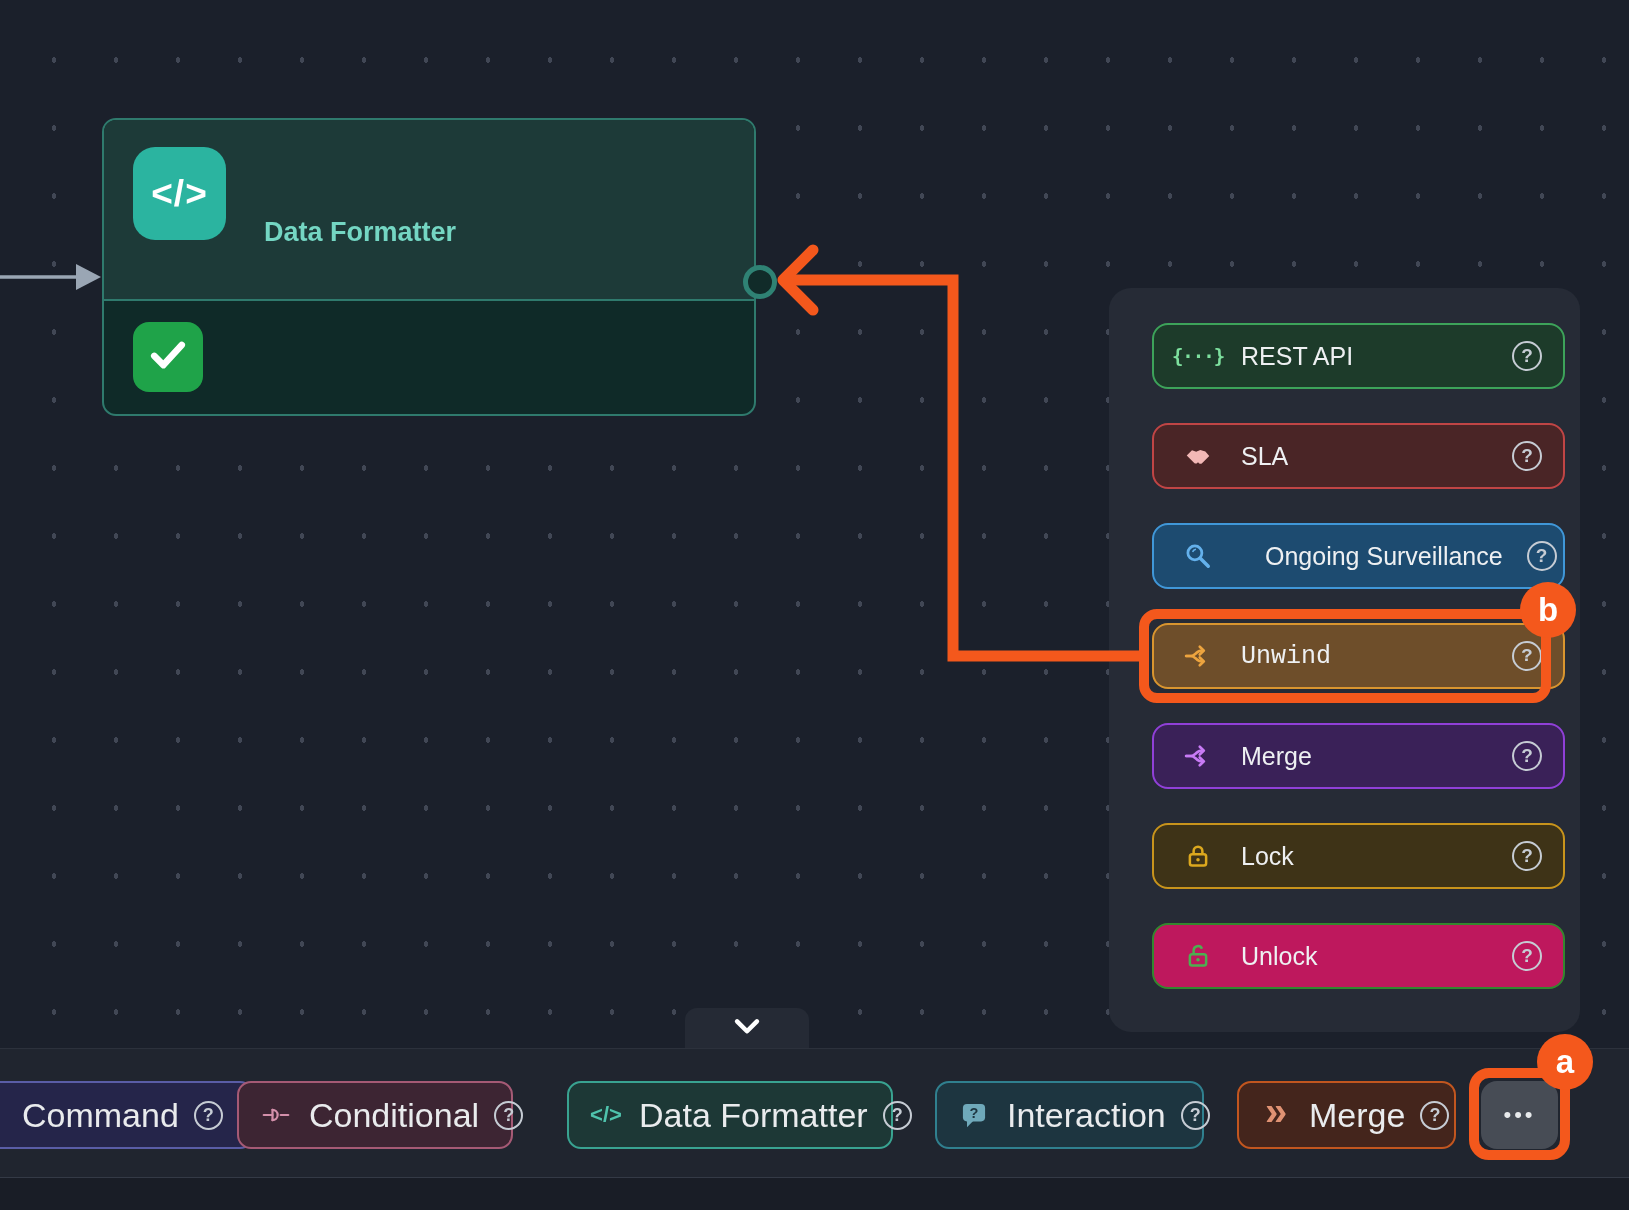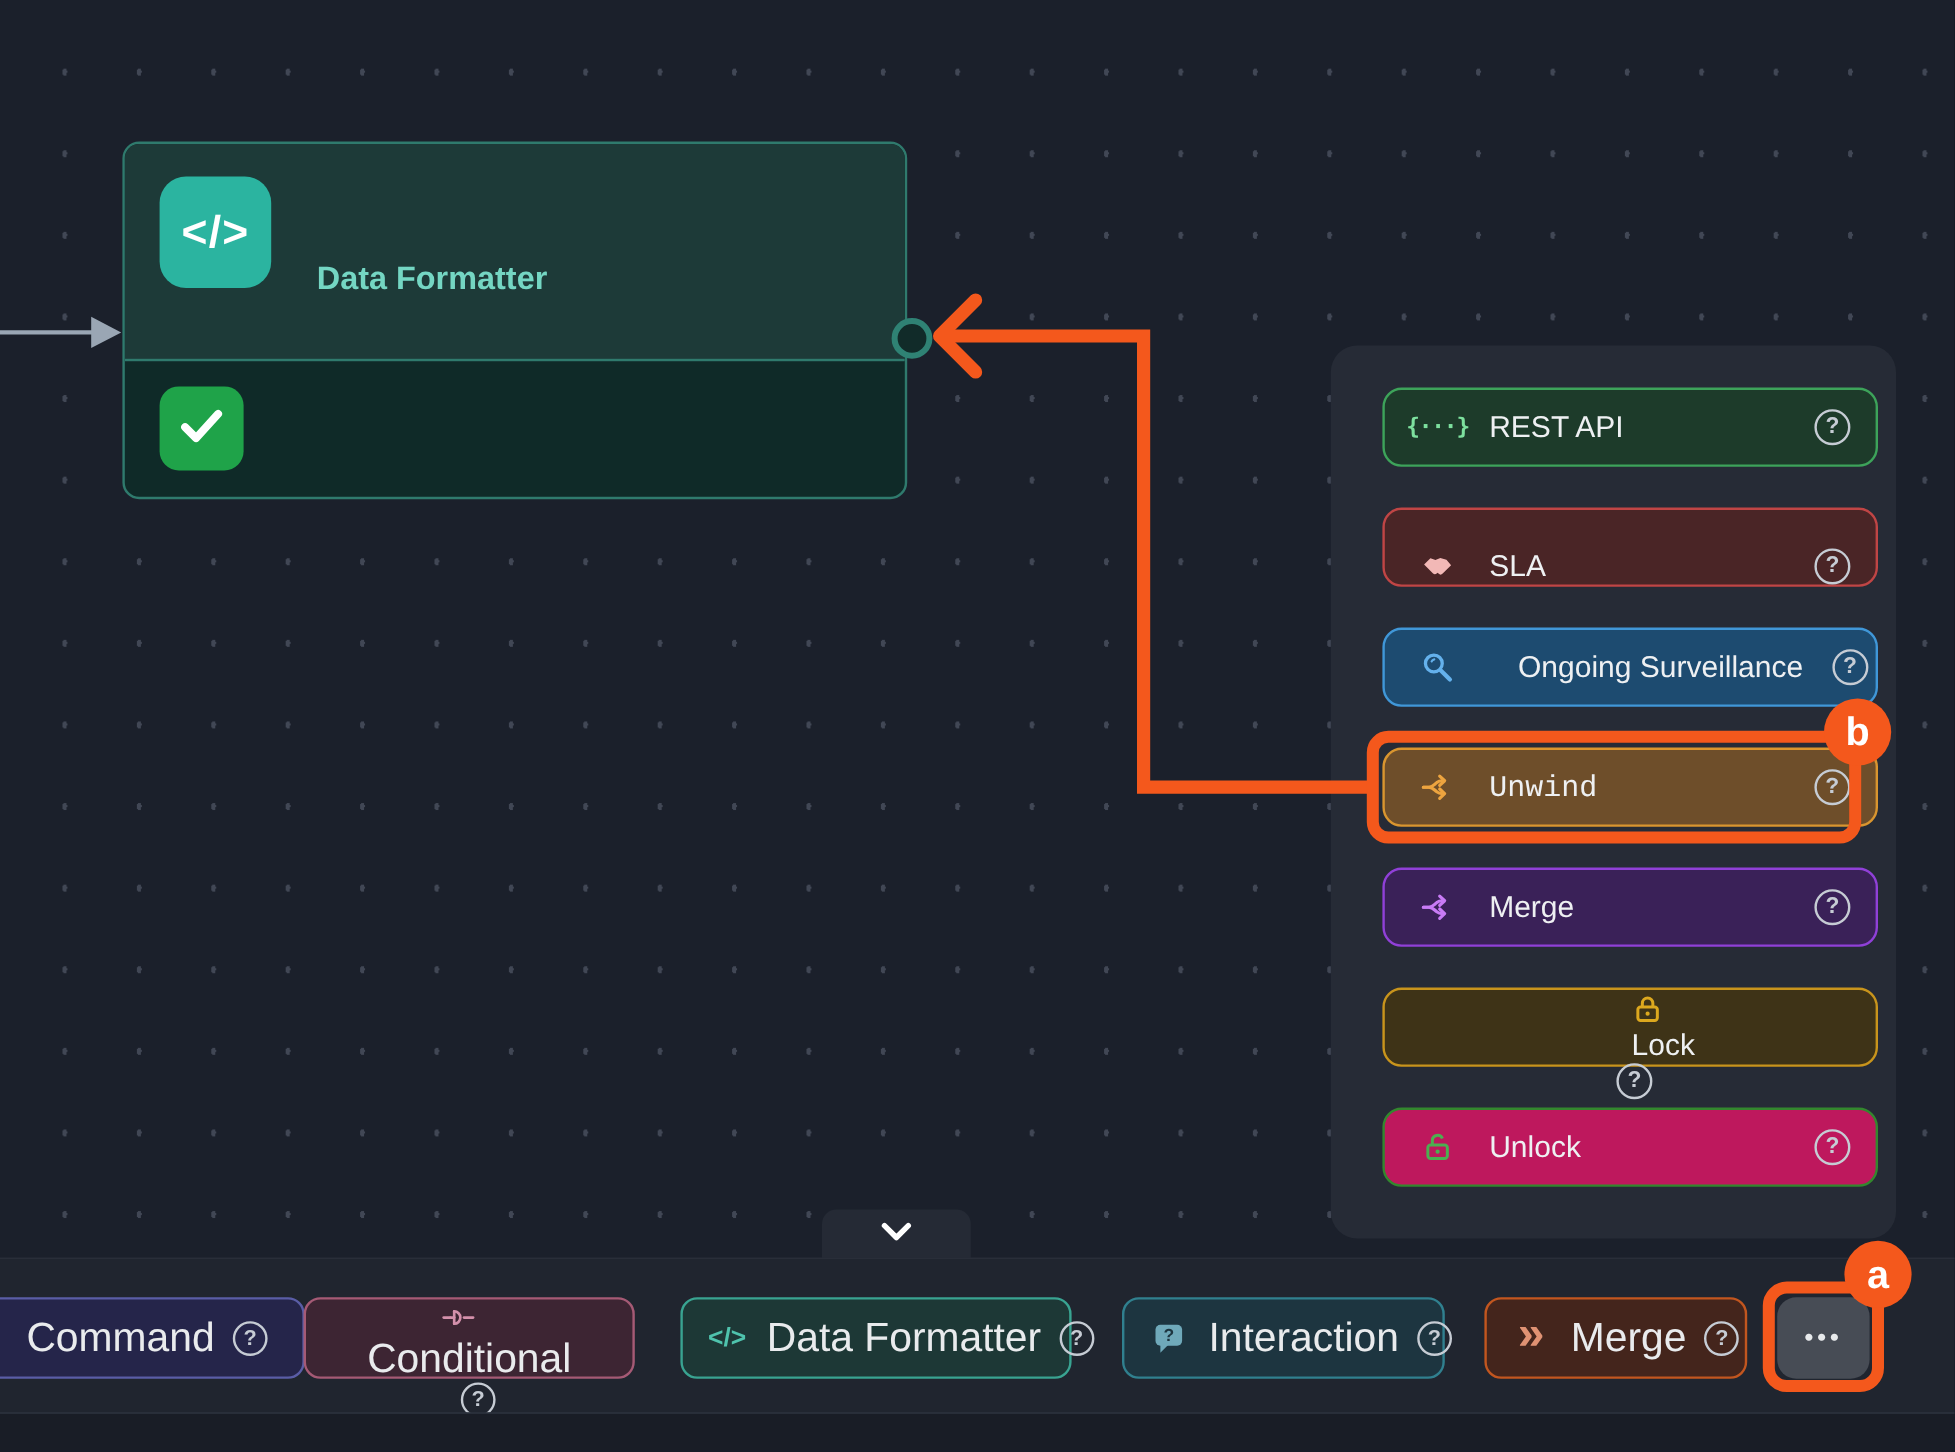--- a/index.html
+++ b/index.html
@@ -71,21 +71,21 @@
   <div class="abs port"></div>
 
   <div class="abs panel">
 
     <div class="menu-item" style="top: 35px; border-color: rgb(61, 163, 90); background-color: rgb(29, 59, 42);">
       <span class="mi-icon braces" style="color: rgb(125, 224, 158);">{···}</span>
       <span class="mi-label">REST API</span>
       <span class="help">?</span>
     </div>
 
-    <div class="menu-item" style="top: 135px; border-color: rgb(192, 69, 69); background-color: rgb(74, 37, 38); align-items: flex-end;">
+    <div class="menu-item" style="top: 135px; border-color: rgb(192, 69, 69); background-color: rgb(74, 37, 38);">
       <span class="mi-icon" style="color: rgb(242, 184, 182);">
         <svg width="30" height="30" viewBox="0 0 24 24" fill="currentColor">
             <path d="M3 11.5 7.2 7.3l3.4 1.3 3.2-1.4 4.1 1.2 3.1 3.6-5.6 5.6a2 2 0 0 1-2.8 0l-.6-.6-.4.4a2 2 0 0 1-2.8 0L3 11.5z"></path>
             <path d="M10.8 8.6l2.4 1.8c.9.7 2.2.6 3-.2l1.5-1.5-2.9-.9-4 0.8z" opacity=".55"></path>
           </svg>
       </span>
       <span class="mi-label">SLA</span>
       <span class="help">?</span>
     </div>
 
@@ -120,21 +120,21 @@
             <path d="M2.5 12h3.4c3 0 3.8-1.7 5.6-3.1 1.1-.9 2.1-1.2 3.6-1.2h.6"></path>
             <path d="M2.5 12h3.4c3 0 3.8 1.7 5.6 3.1 1.1.9 2.1 1.2 3.6 1.2h.6"></path>
             <path d="M13.4 4.6l3.3 3.1-3.3 3.1"></path>
             <path d="M13.4 13.2l3.3 3.1-3.3 3.1"></path>
           </svg>
       </span>
       <span class="mi-label">Merge</span>
       <span class="help">?</span>
     </div>
 
-    <div class="menu-item" style="top: 535px; border-color: rgb(200, 148, 28); background-color: rgb(62, 51, 23); flex-direction: column;">
+    <div class="menu-item" style="top: 535px; border-color: rgb(200, 148, 28); background-color: rgb(62, 51, 23);">
       <span class="mi-icon" style="color: rgb(220, 168, 30);">
         <svg width="30" height="30" viewBox="0 0 24 24" fill="none" stroke="currentColor" stroke-width="2">
             <rect x="5.5" y="10.5" width="13" height="9" rx="1.8"></rect>
             <path d="M8.5 10.5V8a3.5 3.5 0 0 1 7 0v2.5"></path>
             <circle cx="12" cy="15" r="1.4" fill="currentColor" stroke="none"></circle>
           </svg>
       </span>
       <span class="mi-label">Lock</span>
       <span class="help">?</span>
     </div>
@@ -160,21 +160,21 @@
     </span>
   </div>
 
   <div class="abs toolbar">
 
     <div class="tb-btn" style="left: -44px; width: 208px; padding-left: 64px; border-color: rgb(90, 93, 166); background-color: rgb(37, 37, 74);">
       <span class="tb-label">Command</span>
       <span class="tb-help">?</span>
     </div>
 
-    <div class="tb-btn" style="left: 253px; width: 228px; border-color: rgb(165, 90, 117); background-color: rgb(61, 37, 51); flex-direction: column;">
+    <div class="tb-btn" style="left: 237px; width: 228px; border-color: rgb(165, 90, 117); background-color: rgb(61, 37, 51);">
       <span class="tb-icon" style="color: rgb(212, 144, 171);">
         <svg width="28" height="28" viewBox="0 0 24 24" fill="none" stroke="currentColor" stroke-width="1.9" stroke-linecap="round">
             <path d="M1.5 12H6"></path>
             <path d="M6.5 12H9"></path>
             <path d="M9 7.6v8.8"></path>
             <path d="M9 7.6a4.4 4.4 0 0 1 0 8.8"></path>
             <path d="M16 12h6.5"></path>
           </svg>
       </span>
       <span class="tb-label">Conditional</span>

